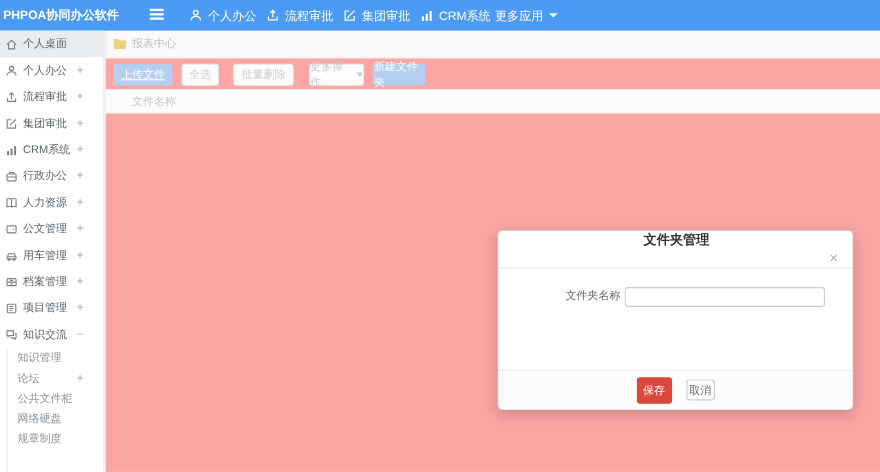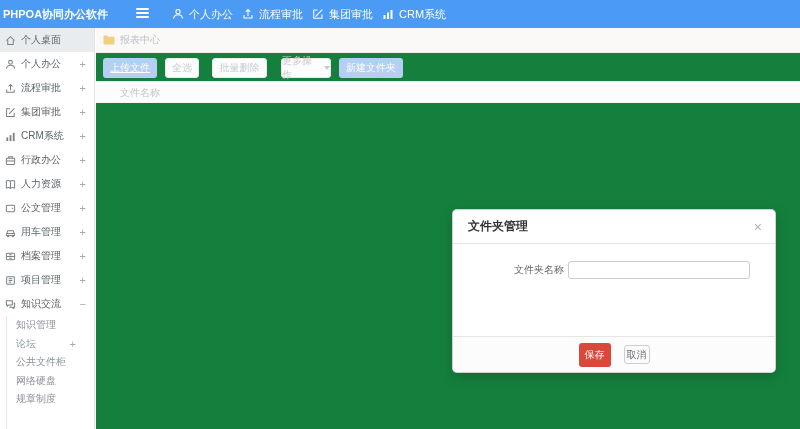--- a/index.html
+++ b/index.html
@@ -17,57 +17,57 @@
   .nav-item { position:absolute; top:0; height:28px; display:flex; align-items:center;
               color:#fff; font-size:11px; white-space:nowrap; cursor:pointer; }
   .nav-item svg { margin-right:5px; }
   .caret-down { width:0; height:0; border-left:4px solid transparent; border-right:4px solid transparent;
                 border-top:4px solid #fff; margin-left:5px; }
 
   
   .sidebar { position:absolute; left:0; top:28px; width:95px; height:401px;
              background:#fff; border-right:1px solid #e0e3e6; }
   .side-item { position:relative; height:24px; display:flex; align-items:center;
-               padding-left:5px; padding-right:8px; cursor:pointer; }
+               padding-left:5px; padding-right:18px; cursor:pointer; }
   .side-item.active { background:#e9ecef; }
   .side-item .sicon { flex:0 0 auto; margin-right:5px; }
   .side-item .slabel { font-size:10px; color:#5b6269; white-space:nowrap; }
   .side-item .marker { margin-left:auto; font-size:11px; color:#a6acb2; cursor:pointer; }
   .side-sub { position:relative; height:18.5px; display:flex; align-items:center;
               padding-left:16px; padding-right:18px; cursor:pointer;text-align:center; }
   .side-sub .slabel { font-size:10px; color:#8b9299; white-space:nowrap; }
   .side-sub .marker { margin-left:auto; font-size:11px; color:#a6acb2; }
   .guide-line { position:absolute; left:6px; top:288px; width:1px; height:113px; background:#e4e8eb; }
 
   
-  .content { position:absolute; left:96px; top:28px; width:704px; height:401px; background:#15803d; }
+  .content { position:absolute; left:96px; top:28px; width:704px; height:401px; background:#fca5a5; }
   .breadcrumb { height:25px; background:#faf9f7; border-bottom:1px solid #f0eeec;
                 display:flex; align-items:center; padding-left:7px; }
   .breadcrumb .crumb-label { font-size:10px; color:#b9bfc4; margin-left:5px; }
   .toolbar { height:28px; padding:5px 0 0 7px; display:flex; align-items:flex-start; }
   .btn { height:20px; font-size:10px; border-radius:3px; display:inline-flex;
          align-items:center; justify-content:center; cursor:pointer; border:1px solid transparent; }
   .btn-blue { background:#b4cff2; color:#fdfdfd; }
   .btn-ghost { background:#fdfdfd; color:#c8ccd0; border:1px solid #eaeaea; }
   .btn .caret-g { width:0; height:0; border-left:3.5px solid transparent; border-right:3.5px solid transparent;
                   border-top:4px solid #c8ccd0; margin-left:4px; }
   .b-upload { width:54px; margin-right:8px;text-decoration:underline; }
   .b-selall { width:34px; margin-right:13px; }
   .b-batch  { width:55px; margin-right:14px; }
   .b-more   { width:50px; margin-right:8px; }
-  .b-newfolder { width:64px; }
+  .b-newfolder { width:48px; }
   .thead { height:22px; margin-top:0; border-top:1px solid #ececec; border-bottom:1px solid #f5f5f5;
            background:#fcfcfc; line-height:21px; padding-left:24px; font-size:10px; color:#c2c6ca; }
 
   
   .modal { position:absolute; left:452px; top:209px; width:324px; height:164px;
            background:#fff; border:1px solid rgba(0,0,0,0.18); border-radius:5px;
            box-shadow:0 4px 14px rgba(0,0,0,0.18); }
   .modal-header { height:34px; border-bottom:1px solid #e5e5e5; display:flex; align-items:center;
-                  padding:0 13px 0 15px; }
+                  padding:0 13px 0 15px;flex-direction:column; }
   .modal-title { font-size:12px; font-weight:700; color:#333; }
   .modal-close { margin-left:auto; font-size:14px; color:#adb2b8; cursor:pointer; line-height:14px; }
   .modal-body { height:92px; display:flex; align-items:flex-start; padding:17px 0 0 18px;margin-left:43px; }
   .field-label { font-size:10px; color:#666; line-height:18px; margin-right:4px; white-space:nowrap; }
   .field-input { width:182px; height:18px; border:1px solid #ccc; border-radius:3px;
                  font-size:10px; color:#333; padding:0 5px; outline:none; background:#fff; }
   .modal-footer { height:36px; border-top:1px solid #e5e5e5; background:#fcfcfc;
                   display:flex; justify-content:center; align-items:center; gap:13px;
                   border-radius:0 0 5px 5px; }
   .btn-save { width:32px; height:24px; background:#d9483b; color:#fff; font-size:10px;
@@ -117,20 +117,24 @@
 
     <div class="nav-item" style="left:382px">
       <svg class="ic" width="12" height="12" viewBox="0 0 12 12" fill="#fff">
         <rect x="1.5" y="7" width="2" height="4"></rect>
           <rect x="5" y="4.5" width="2" height="6.5"></rect>
           <rect x="8.5" y="2" width="2" height="9"></rect>
       </svg>
       <span>CRM系统</span>
     </div>
 
+    <div class="nav-item" style="left:450px">
+      <span>更多应用</span>
+      <span class="caret-down"></span>
+    </div>
   </div>
 
   <div class="sidebar">
 
     <div class="side-item active">
       <svg class="sicon ic" width="11" height="11" viewBox="0 0 12 12" fill="none" stroke="#7a8288" stroke-width="1.1">
         <path d="M1.5 6 L6 1.8 L10.5 6"></path>
           <path d="M3 5.3 V10.3 H9 V5.3"></path>
       </svg>
       <span class="slabel">个人桌面</span>

